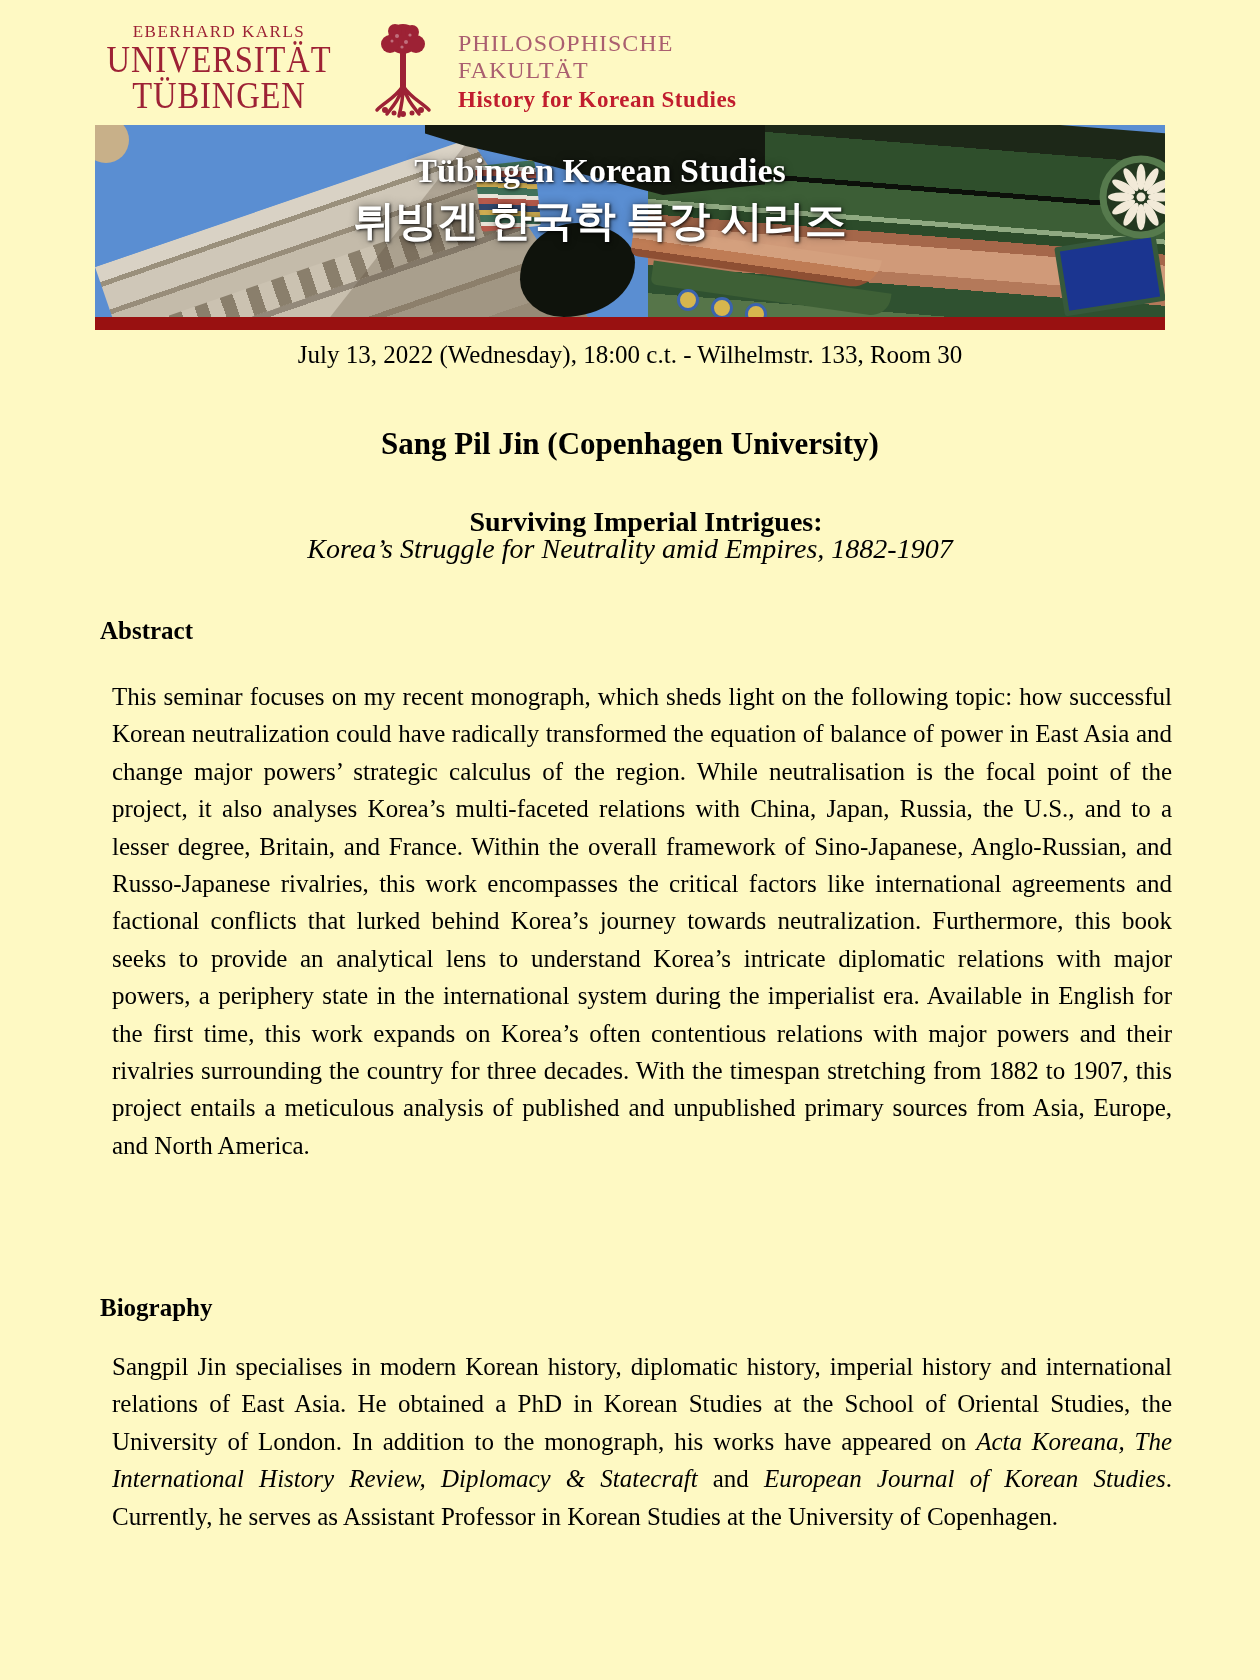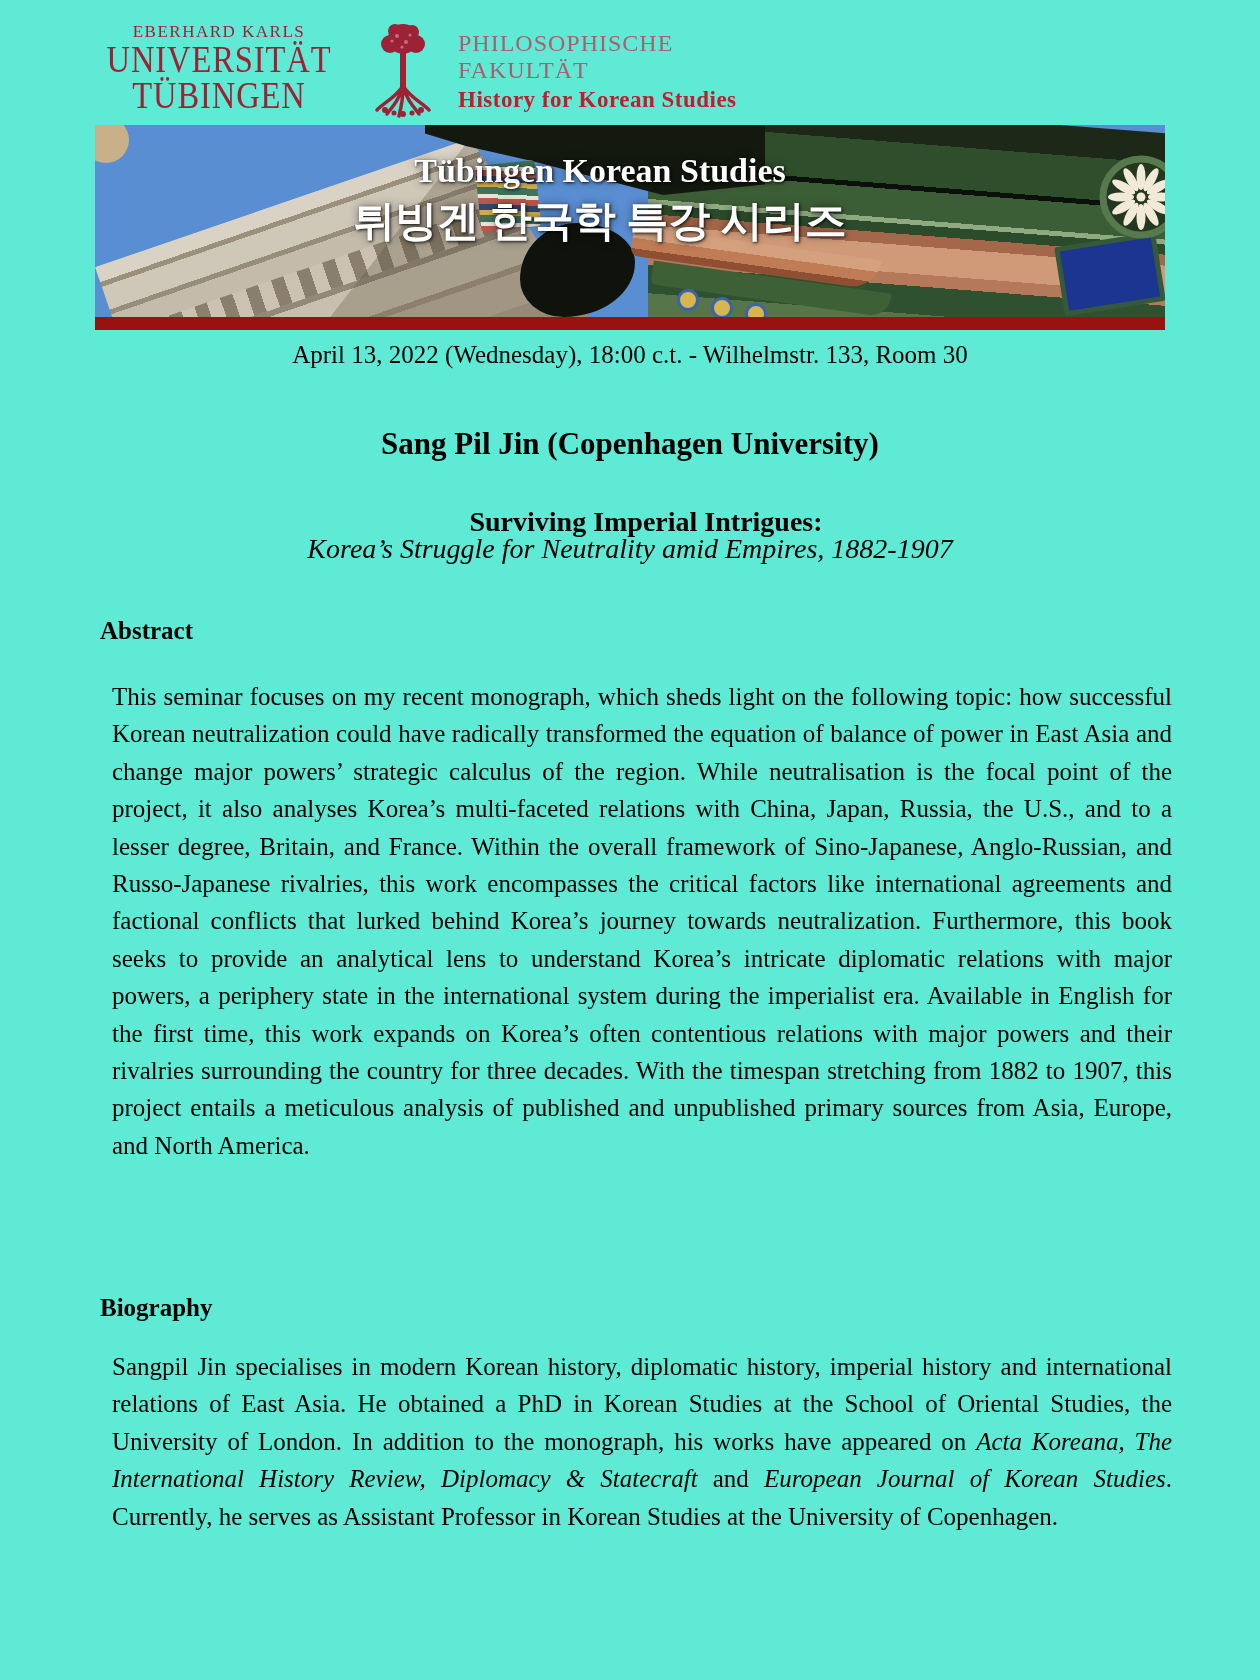--- a/index.html
+++ b/index.html
@@ -1,18 +1,18 @@
 <!DOCTYPE html>
 <html><head>
 <meta charset="utf-8">
 <style>
   html,body { margin:0; padding:0; background:#e8e8e8; }
   .page {
     position:relative; width:1260px; height:1680px; margin:0 auto;
-    background:#5eead4; overflow:hidden;
+    background:#fef9c3; overflow:hidden;
     font-family:"Liberation Serif", serif; color:#000;
     --color-brand:#9d2235; --color-faculty:#aa5f70; --color-center:#c11d2e; --color-bar:#991111;
   }
 
   
   .uni-lockup { position:absolute; left:90px; top:22px; width:258px; text-align:center; color:var(--color-brand); }
   .uni-small { font-size:17px; letter-spacing:1.5px; line-height:20px; }
   .uni-big   { font-size:37px; line-height:36px; letter-spacing:1px; transform:scaleX(.88); transform-origin:center; }
   .tree-icon { position:absolute; left:374px; top:22px; color:var(--color-brand); }
   .faculty   { position:absolute; left:458px; top:30px; }
@@ -182,21 +182,21 @@
       </span>
 
       <div class="banner-title">
         <div class="bt1">Tübingen Korean Studies</div>
         <div class="btk">튀빙겐 한국학 특강 시리즈</div>
       </div>
     </div>
     <div class="red-bar"></div>
   </div>
 
-  <div class="event-info">April 13, 2022 (Wednesday), 18:00 c.t. - Wilhelmstr. 133, Room 30</div>
+  <div class="event-info">July 13, 2022 (Wednesday), 18:00 c.t. - Wilhelmstr. 133, Room 30</div>
 
   <h1 class="speaker">Sang Pil Jin (Copenhagen University)</h1>
   <h2 class="talk-title">Surviving Imperial Intrigues:</h2>
   <h3 class="talk-subtitle">Korea’s Struggle for Neutrality amid Empires, 1882-1907</h3>
 
   <h4 class="sec-h abstract-h">Abstract</h4>
   <p class="body-p abstract-p">This seminar focuses on my recent monograph, which sheds light on the following topic: how successful Korean neutralization could have radically transformed the equation of balance of power in East Asia and change major powers’ strategic calculus of the region. While neutralisation is the focal point of the project, it also analyses Korea’s multi-faceted relations with China, Japan, Russia, the U.S., and to a lesser degree, Britain, and France. Within the overall framework of Sino-Japanese, Anglo-Russian, and Russo-Japanese rivalries, this work encompasses the critical factors like international agreements and factional conflicts that lurked behind Korea’s journey towards neutralization. Furthermore, this book seeks to provide an analytical lens to understand Korea’s intricate diplomatic relations with major powers, a periphery state in the international system during the imperialist era. Available in English for the first time, this work expands on Korea’s often contentious relations with major powers and their rivalries surrounding the country for three decades. With the timespan stretching from 1882 to 1907, this project entails a meticulous analysis of published and unpublished primary sources from Asia, Europe, and North America.</p>
 
   <h4 class="sec-h bio-h">Biography</h4>
   <p class="body-p bio-p"><span>Sangpil Jin specialises in modern Korean history, diplomatic history, imperial history and international relations of East Asia. He obtained a PhD in Korean Studies at the School of Oriental Studies, the University of London. In addition to the monograph, his works have appeared on </span><i>Acta Koreana, The International History Review, Diplomacy &amp; Statecraft</i><span> and </span><i>European Journal of Korean Studies</i><span>. Currently, he serves as Assistant Professor in Korean Studies at the University of Copenhagen.</span></p>

